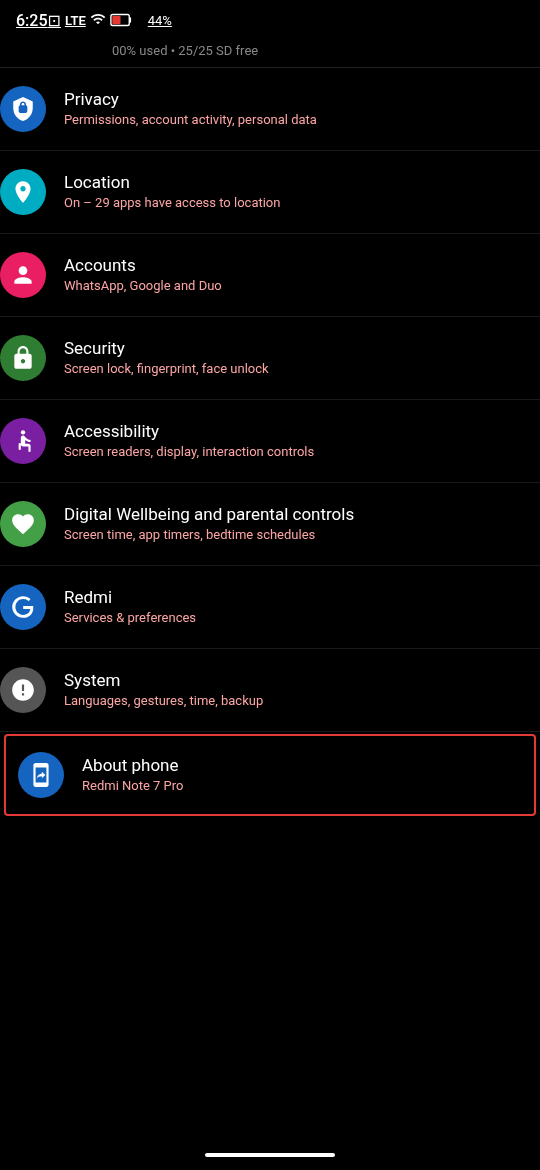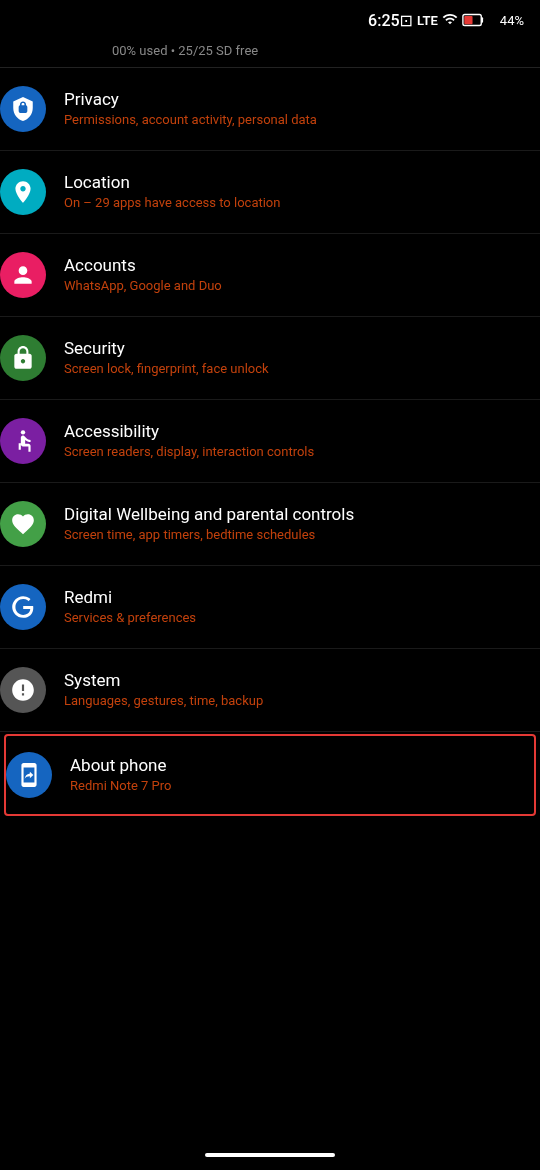--- a/index.html
+++ b/index.html
@@ -12,24 +12,25 @@
       width: 540px;
       min-height: 1170px;
       background-color: #000;
       font-family: 'Roboto', Arial, sans-serif;
       color: #fff;
       overflow-x: hidden;
     }
 
     .status-bar {
       display: flex;
-      justify-content: flex-end;
+      justify-content: flex-start;
       align-items: center;
       padding: 8px 16px 4px 16px;
       height: 36px;
+      text-decoration: underline;
     }
 
     .status-time {
       font-size: 16px;
       font-weight: 500;
       color: #fff;
     }
 
     .status-right {
       display: flex;
@@ -59,21 +60,21 @@
       padding: 18px 0;
       border-bottom: 1px solid #1a1a1a;
       cursor: pointer;
       position: relative;
     }
 
     .settings-item.highlighted {
       border: 2px solid #e53935;
       margin: 2px 4px;
       border-radius: 4px;
-      padding: 16px 0;
+      padding: 16px 12px;
     }
 
     .icon-circle {
       width: 46px;
       height: 46px;
       border-radius: 50%;
       display: flex;
       align-items: center;
       justify-content: center;
       flex-shrink: 0;
@@ -92,21 +93,21 @@
 
     .item-title {
       font-size: 17px;
       font-weight: 400;
       color: #fff;
       margin-bottom: 3px;
     }
 
     .item-subtitle {
       font-size: 13px;
-      color: #c2410c;
+      color: #fca5a5;
       line-height: 1.3;
     }
 
     .bottom-bar {
       position: fixed;
       bottom: 0;
       left: 0;
       width: 540px;
       height: 30px;
       display: flex;

